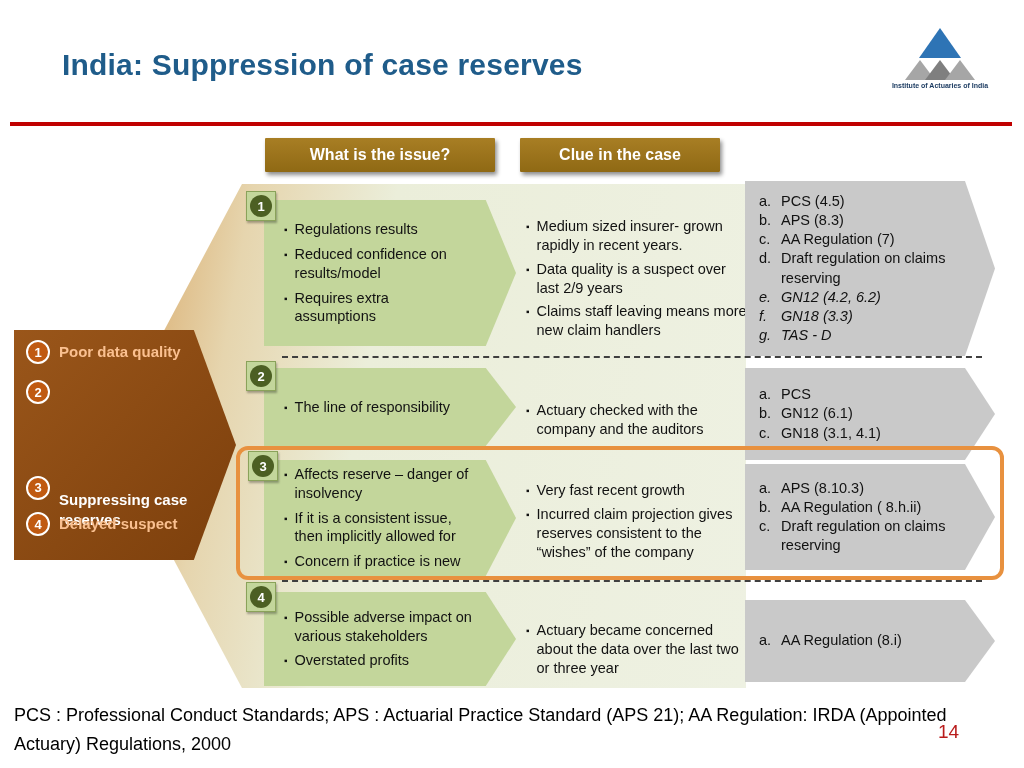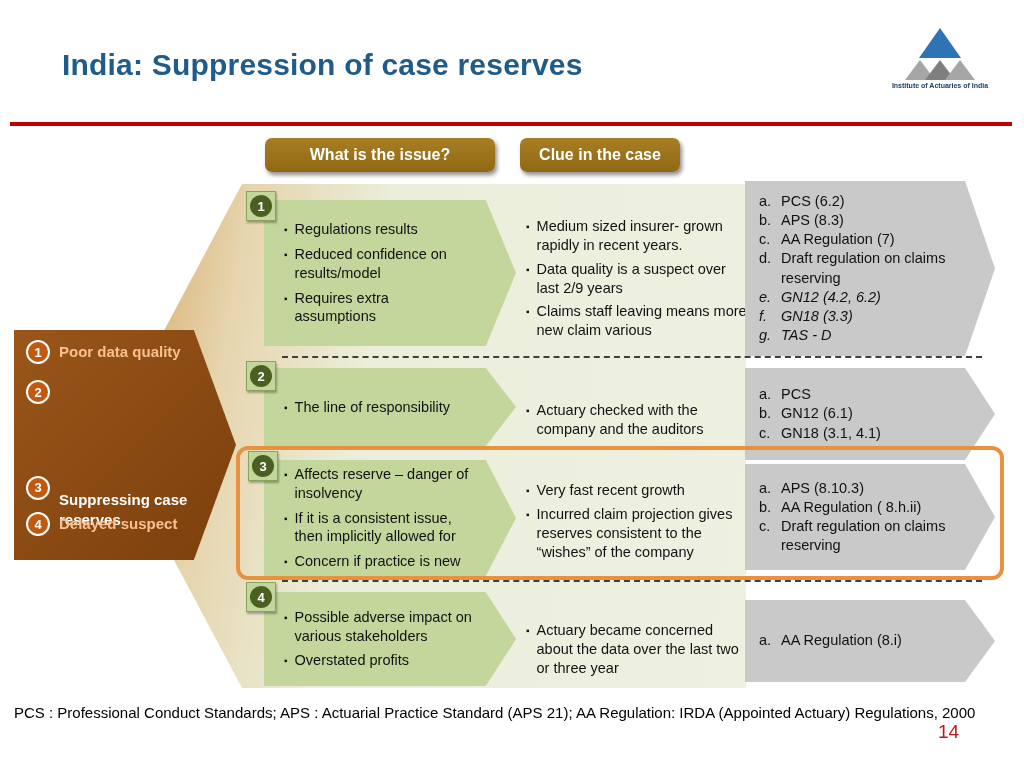--- a/index.html
+++ b/index.html
@@ -16,25 +16,25 @@
   .logo-gray-row i { display:block; width:0; height:0; border-left:15px solid transparent; border-right:15px solid transparent; border-bottom:20px solid #A6A6A6; }
   .logo-gray-row i.mid { border-bottom-color:#7F7F7F; margin:0 -10px; }
   .logo-caption { font-size:7px; font-weight:bold; color:#17375E; margin-top:2px; }
 
   
   .bg-shape { position:absolute; left:108px; top:184px; width:638px; height:504px; z-index:0;
     clip-path:polygon(21% 0, 100% 0, 100% 100%, 21% 100%, 0 50%);
     background:linear-gradient(100deg, #D9A969 4%, #E6D5AE 20%, #EBEEDA 40%, #EEF1E2 100%); }
 
   
-  .hdr { position:absolute; height:34px; border-radius:7px; z-index:3;
+  .hdr { position:absolute; height:34px; border-radius:1px; z-index:3;
     background:linear-gradient(#A87E24, #8F6914); color:#fff; font-weight:bold; font-size:16px;
     display:flex; align-items:center; justify-content:center; box-shadow:2px 3px 4px rgba(0,0,0,.45); }
   #hdr-issue { left:265px; top:138px; width:230px; }
-  #hdr-clue  { left:520px; top:138px; width:160px; }
+  #hdr-clue  { left:520px; top:138px; width:200px; }
   #hdr-guid  { left:745px; top:138px; width:248px; }
 
   
   .side-arrow { position:absolute; left:14px; top:330px; width:222px; height:230px; z-index:2;
     clip-path:polygon(0 0, 81% 0, 100% 50%, 81% 100%, 0 100%);
     background:linear-gradient(135deg, #9A561A, #7C3F0C); }
   .side-item { position:absolute; left:12px; display:flex; align-items:center; gap:9px; width:185px; }
   #si1 { top:10px; } #si2 { top:50px; } #si3 { top:116px; } #si4 { top:182px; }
   .sb-badge { width:24px; height:24px; border-radius:50%; background:#C05A11; border:2px solid #fff;
     color:#fff; font-weight:bold; font-size:13px; display:flex; align-items:center; justify-content:center; flex:0 0 auto; }
@@ -79,21 +79,21 @@
 
   
   .dash { position:absolute; left:282px; width:700px; border-top:2px dashed #3F3F3F; z-index:1; }
   #d1 { top:356px; } #d2 { top:580px; }
 
   
   .hl { position:absolute; left:236px; top:446px; width:768px; height:134px; z-index:5;
     border:4px solid #E8913F; border-radius:12px; pointer-events:none; }
 
   
-  .footer { position:absolute; left:14px; top:701px; width:996px; font-size:15px; color:#000; line-height:1.62; }
+  .footer { position:absolute; left:14px; top:701px; width:996px; font-size:18px; color:#000; line-height:1.62; }
   .pageno { position:absolute; left:938px; top:721px; font-size:19px; font-weight:normal; color:#b91c1c; }
 </style>
 </head>
 <body>
 
 <div class="slide">
 
   <div class="title">India: Suppression of case reserves</div>
   <div class="redline"></div>
 
@@ -164,27 +164,27 @@
     <div class="bi">
         <span class="glyph">▪</span>
         <span>Medium sized insurer- grown rapidly in recent years.</span>
       </div>
     <div class="bi">
         <span class="glyph">▪</span>
         <span>Data quality is a suspect over last 2/9 years</span>
       </div>
     <div class="bi">
         <span class="glyph">▪</span>
-        <span>Claims staff leaving means more new claim various</span>
+        <span>Claims staff leaving means more new claim handlers</span>
       </div>
   </div>
   <div class="arrow-gray" id="gr1">
     <div class="gl">
         <span class="lt">a.</span>
-        <span>PCS (6.2)</span>
+        <span>PCS (4.5)</span>
       </div>
     <div class="gl">
         <span class="lt">b.</span>
         <span>APS (8.3)</span>
       </div>
     <div class="gl">
         <span class="lt">c.</span>
         <span>AA Regulation (7)</span>
       </div>
     <div class="gl">

